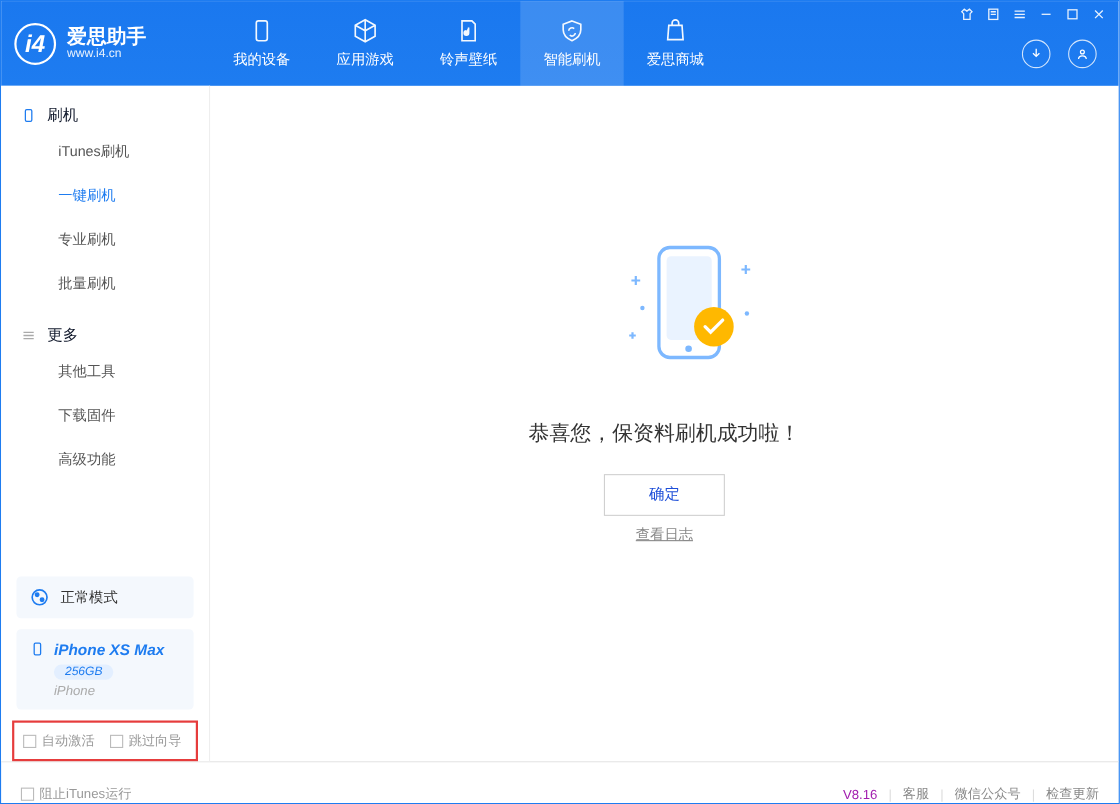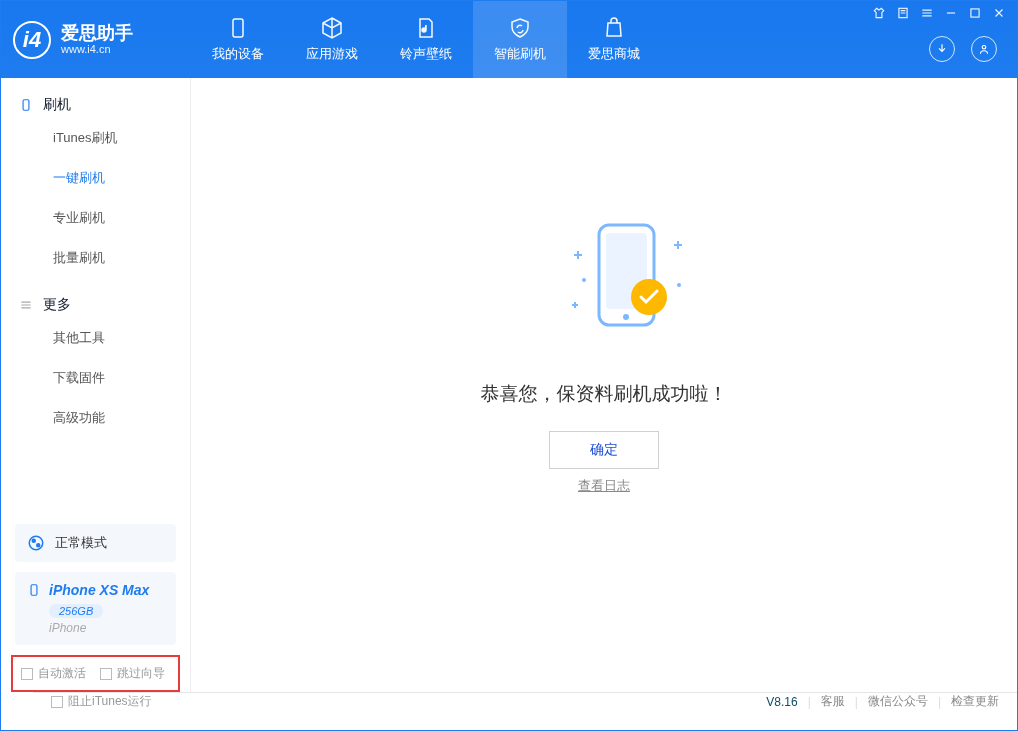--- a/index.html
+++ b/index.html
@@ -29,25 +29,25 @@
 .device-badge { display: inline-block; background: #e3efff; color: #1e7cf0; border-radius: 10px; padding: 1px 10px; font-size: 11px; margin: 6px 0 3px 22px; }
 .device-sub { color: #aaa; font-size: 12px; margin-left: 22px; }
 .checkbox-row { border: 2px solid #e63c3c; margin: 10px 10px 0 10px; padding: 8px 8px; display: flex; gap: 14px; align-items: center; }
 .chk { display: flex; align-items: center; gap: 5px; font-size: 12px; color: #999; }
 .chk-box { width: 12px; height: 12px; border: 1px solid #bbb; }
 .main { flex: 1; display: flex; flex-direction: column; align-items: center; justify-content: center; padding-bottom: 60px; }
 .phone-illus { width: 120px; height: 140px; position: relative; margin-bottom: 26px; }
 .success-text { font-size: 19px; color: #333; margin-bottom: 24px; }
 .ok-btn { border: 1px solid #d0d0d0; background: #fff; padding: 9px 40px; font-size: 14px; color: #1d4ed8; cursor: pointer; margin-bottom: 8px; }
 .log-link { color: #888; font-size: 13px; cursor: pointer; text-decoration: underline; }
-.footer { height: 38px; border-top: 1px solid #e5e5e5; display: flex; align-items: flex-start; padding: 0 18px; font-size: 12px; color: #999; margin-left: 32px; }
+.footer { height: 38px; border-top: 1px solid #e5e5e5; display: flex; align-items: flex-end; padding: 0 18px; font-size: 12px; color: #999; }
 .footer-right { margin-left: auto; display: flex; align-items: center; gap: 10px; }
 .footer-link { color: #888; cursor: pointer; }
 .footer-sep { color: #ddd; }
-.version { color: #0c4a6e; }
+.version { color: #a21caf; }
 .side-spacer { flex: 1; }
 </style>
 </head>
 <body>
 
 <div class="header">
   <div class="logo-section">
     <div class="logo-icon">i4</div>
     <div class="logo-text">
       <span class="logo-title">爱思助手</span>

